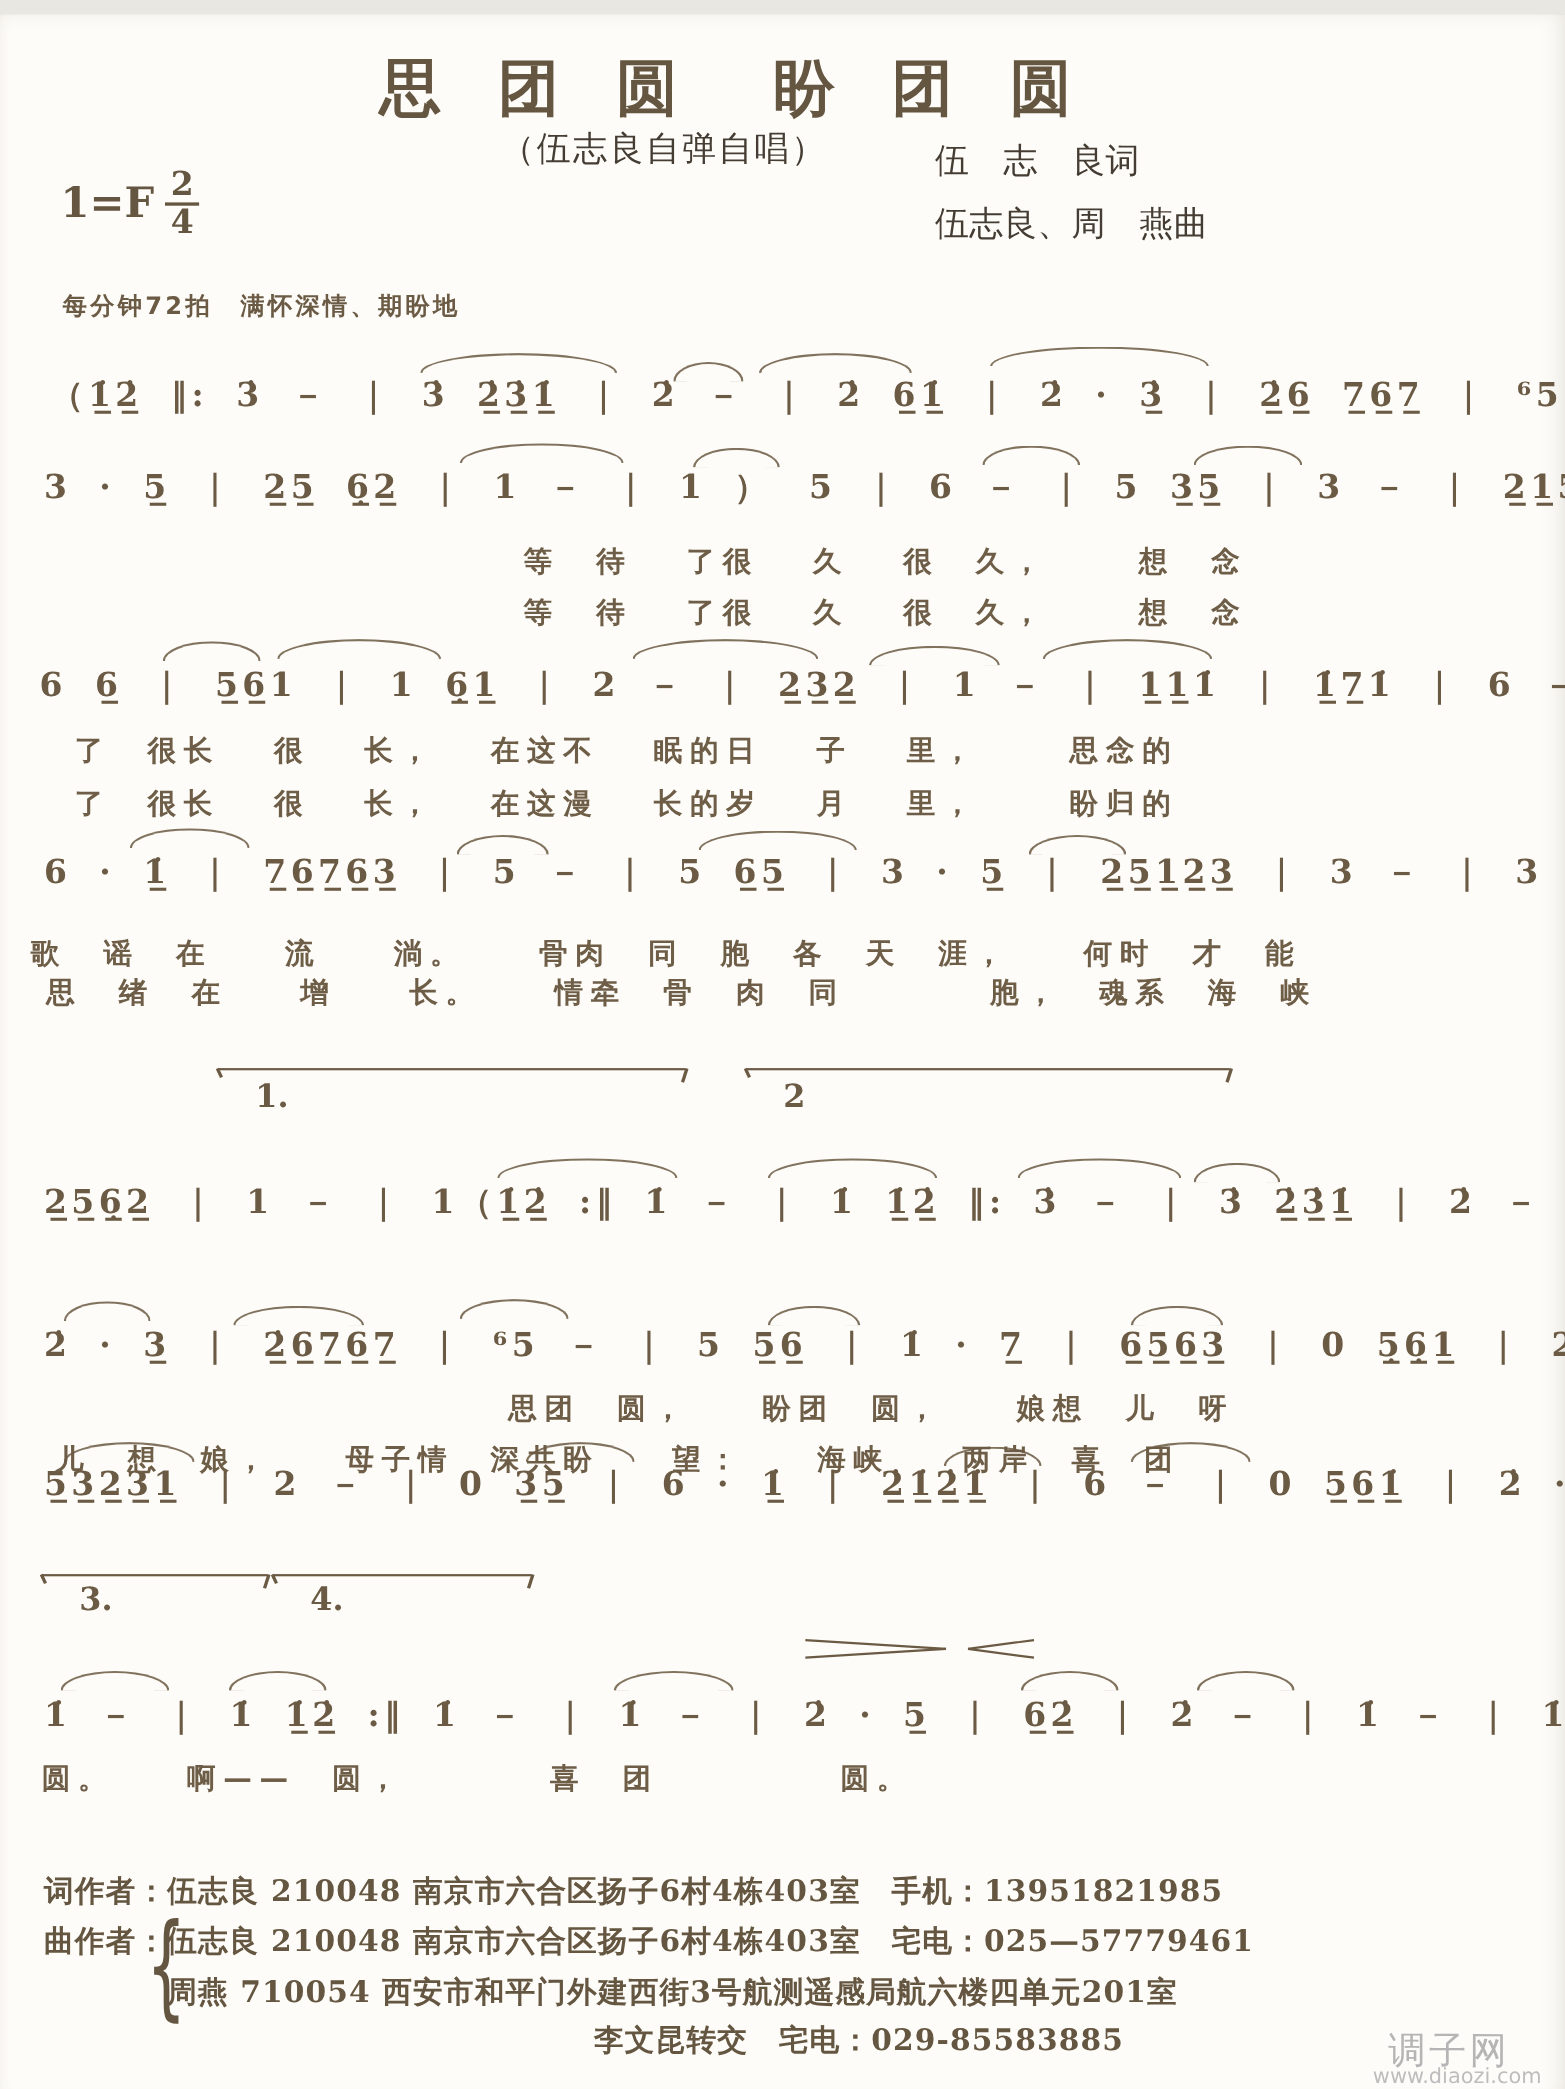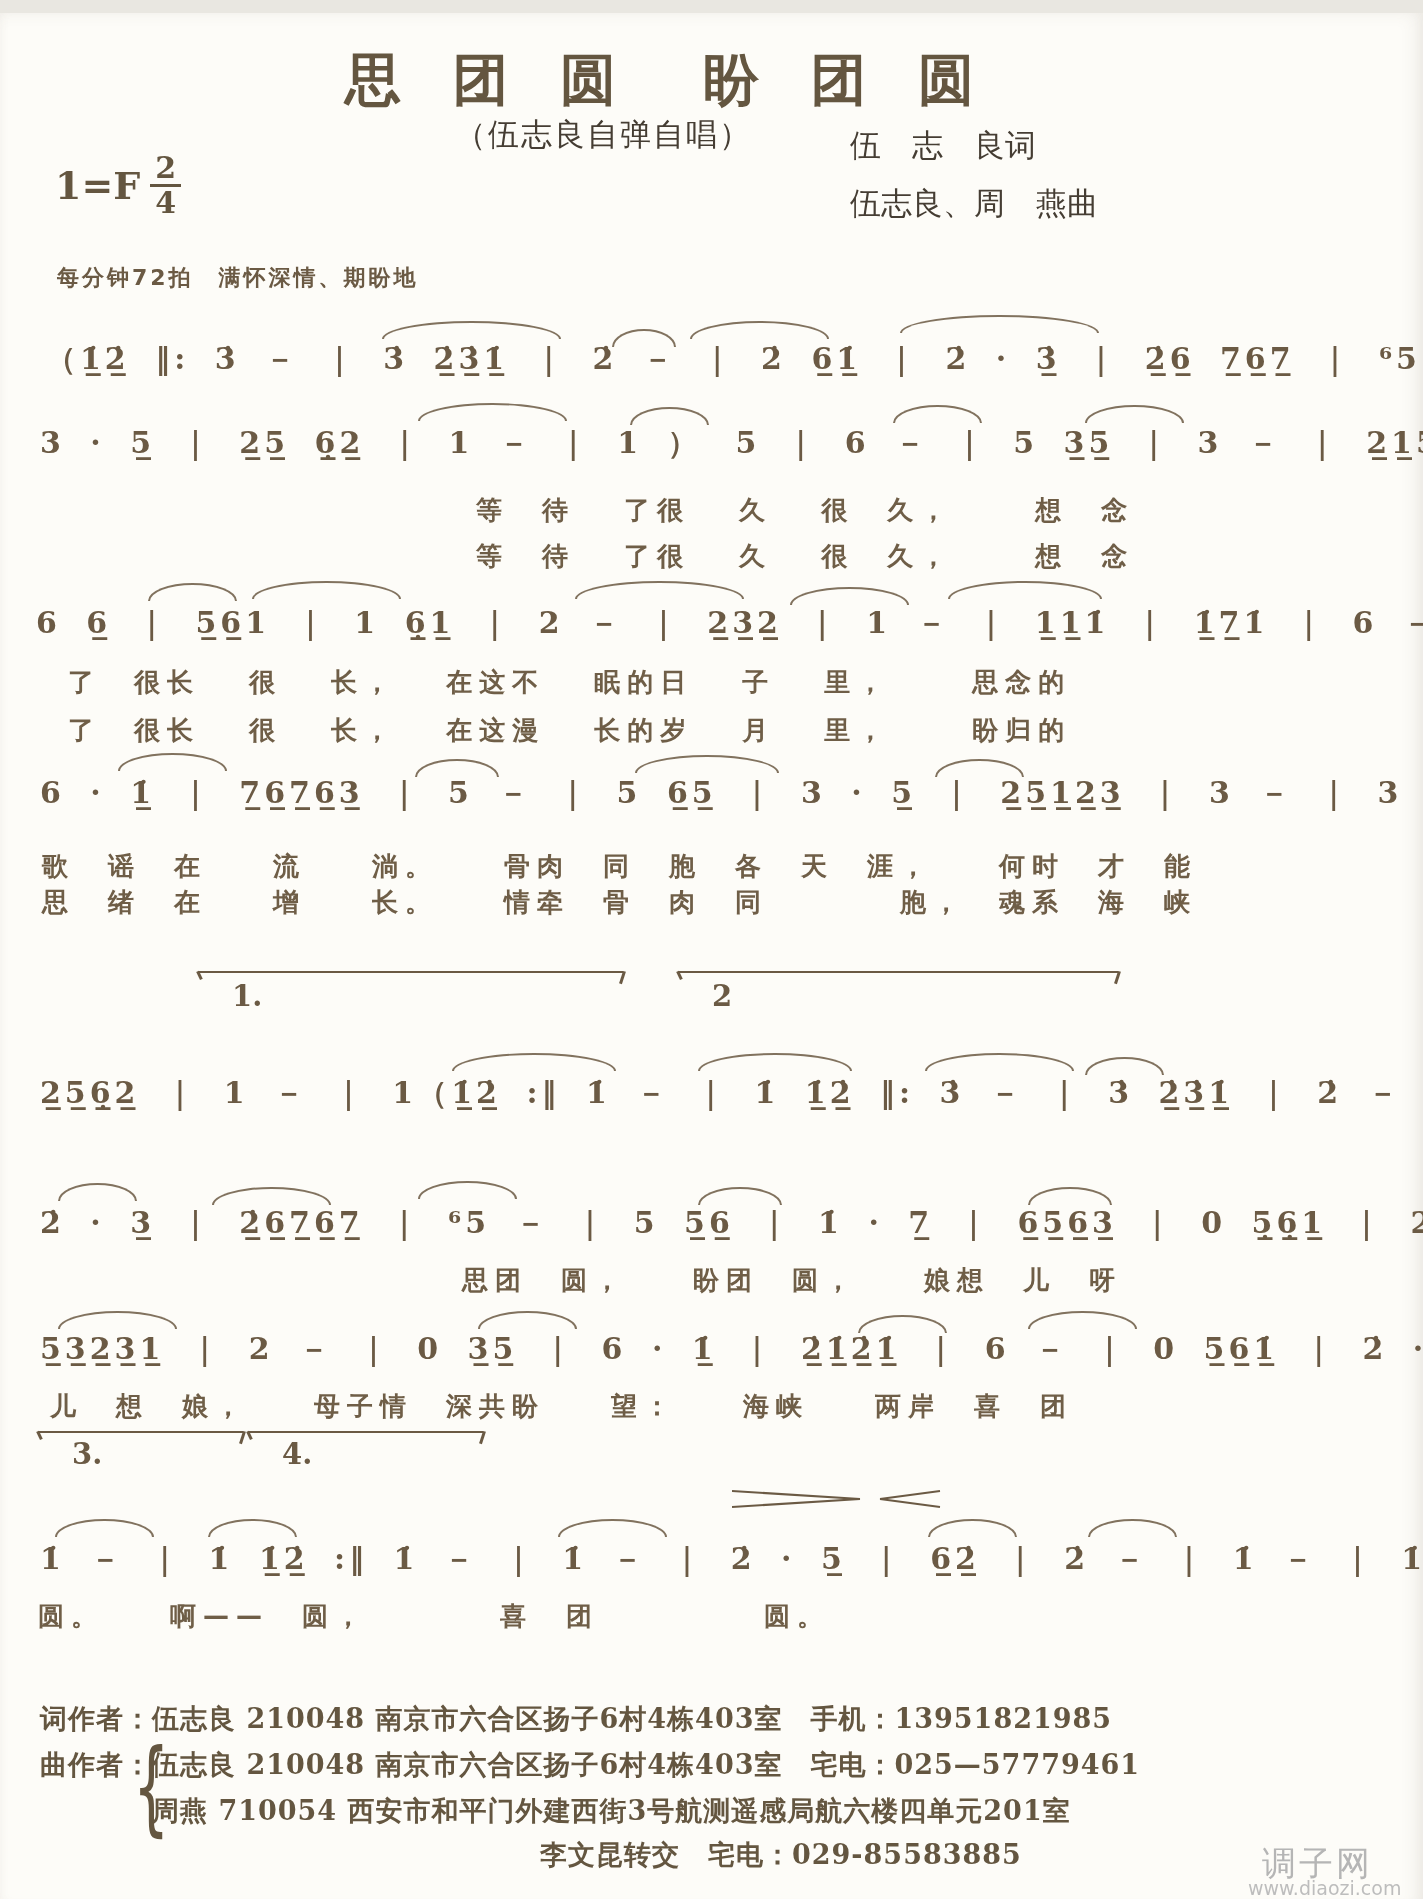--- a/index.html
+++ b/index.html
@@ -52,35 +52,35 @@
 
   <div class="abs notation" style="left:40px;top:410px;">3 · 5̲ ｜ 2̲5̲ 6̣̲2̲ ｜ 1 － ｜ 1 ）　5 ｜ 6 － ｜ 5 3̲5̲ ｜ 3 － ｜ 2̲1̲5 ｜ 5 － ｜ 3 5̲6̲ ｜</div>
   <div class="abs lyric" style="left:476px;top:480px;">等　待　 了很 　久　 很　久，　　 想　念</div>
   <div class="abs lyric" style="left:476px;top:526px;">等　待　 了很 　久　 很　久，　　 想　念</div>
 
   <div class="abs notation" style="left:36px;top:590px;">6 6̲ ｜ 5̲6̲1 ｜ 1 6̣̲1̲ ｜ 2 － ｜ 2̲3̲2̲ ｜ 1 － ｜ 1̲1̲1̇ ｜ 1̲̇7̲1̇ ｜ 6 － ｜ 6 6̲2̲2̲ ｜</div>
   <div class="abs lyric" style="left:68px;top:652px;">了　很长 　很　 长，　 在这不 　眠的日 　子　 里，　　 思念的</div>
   <div class="abs lyric" style="left:68px;top:700px;">了　很长 　很　 长，　 在这漫 　长的岁 　月　 里，　　 盼归的</div>
 
   <div class="abs notation" style="left:40px;top:760px;">6 · 1̲̇ ｜ 7̲6̲7̲6̲3̲ ｜ 5 － ｜ 5 6̲5̲ ｜ 3 · 5̲ ｜ 2̲5̲1̲2̲3̲ ｜ 3 － ｜ 3 6̲5̲ ｜ 3 · 5̲ ｜</div>
-  <div class="abs lyric" style="left:42px;top:836px;">歌　谣　在　　流　　淌。　　骨肉　同　胞　各　天　涯，　　何时　才　能</div>
+  <div class="abs lyric" style="left:28px;top:836px;">歌　谣　在　　流　　淌。　　骨肉　同　胞　各　天　涯，　　何时　才　能</div>
   <div class="abs lyric" style="left:42px;top:872px;font-family:Liberation Mono, monospace;">思　绪　在　　增　　长。　　情牵　骨　肉　同　　　　胞，　魂系　海　峡</div>
 
   <div class="volta" style="left:198px;top:958px;width:425px;"></div>
   <div class="volta-label" style="left:232px;top:966px;">1.</div>
   <div class="volta" style="left:678px;top:958px;width:440px;"></div>
   <div class="volta-label" style="left:712px;top:966px;">2</div>
 
   <div class="abs notation" style="left:40px;top:1060px;">2̲5̲6̣̲2̲ ｜ 1 － ｜ 1（1̲̇2̲̇ :‖ 1̇ － ｜ 1̇ 1̲̇2̲̇ ‖: 3̇ － ｜ 3̇ 2̲̇3̲̇1̲̇ ｜ 2̇ － ｜ 2̇ 6̲1̲̇ ｜</div>
 
   <div class="abs notation" style="left:40px;top:1190px;">2̇ · 3̲ ｜ 2̲̇6̲7̲6̲7̲ ｜ ⁶5 － ｜ 5 5̲6̲ ｜ 1̇ · 7̲ ｜ 6̲5̲6̲3̲ ｜ 0 5̣̲6̣̲1̲ ｜ 2 · 6̲ ｜</div>
   <div class="abs lyric" style="left:462px;top:1250px;">思团　圆，　　盼团　圆，　　娘想　儿　呀</div>
 
   <div class="abs notation" style="left:40px;top:1316px;">5̲3̲2̲3̲1̲ ｜ 2 － ｜ 0 3̲5̲ ｜ 6 · 1̲̇ ｜ 2̲̇1̲̇2̲̇1̲̇ ｜ 6 － ｜ 0 5̲6̲1̲̇ ｜ 2̇ · 3̲̇ ｜ 2̲̇5̲6̲2̲ ｜</div>
-  <div class="abs lyric" style="left:50px;top:1376px;">儿　想　娘，　　母子情　深共盼　　望：　　海峡　　两岸　喜　团</div>
+  <div class="abs lyric" style="left:50px;top:1296px;">儿　想　娘，　　母子情　深共盼　　望：　　海峡　　两岸　喜　团</div>
 
   <div class="volta" style="left:38px;top:1418px;width:205px;"></div>
   <div class="volta-label" style="left:72px;top:1424px;">3.</div>
   <div class="volta" style="left:248px;top:1418px;width:235px;"></div>
   <div class="volta-label" style="left:282px;top:1424px;">4.</div>
 
   <svg class="abs" style="left:732px;top:1474px;" width="212" height="24">
     <line x1="0" y1="4" x2="128" y2="12" stroke="#6b5a44" stroke-width="2"></line>
     <line x1="0" y1="20" x2="128" y2="12" stroke="#6b5a44" stroke-width="2"></line>
     <line x1="208" y1="4" x2="148" y2="12" stroke="#6b5a44" stroke-width="2"></line>

